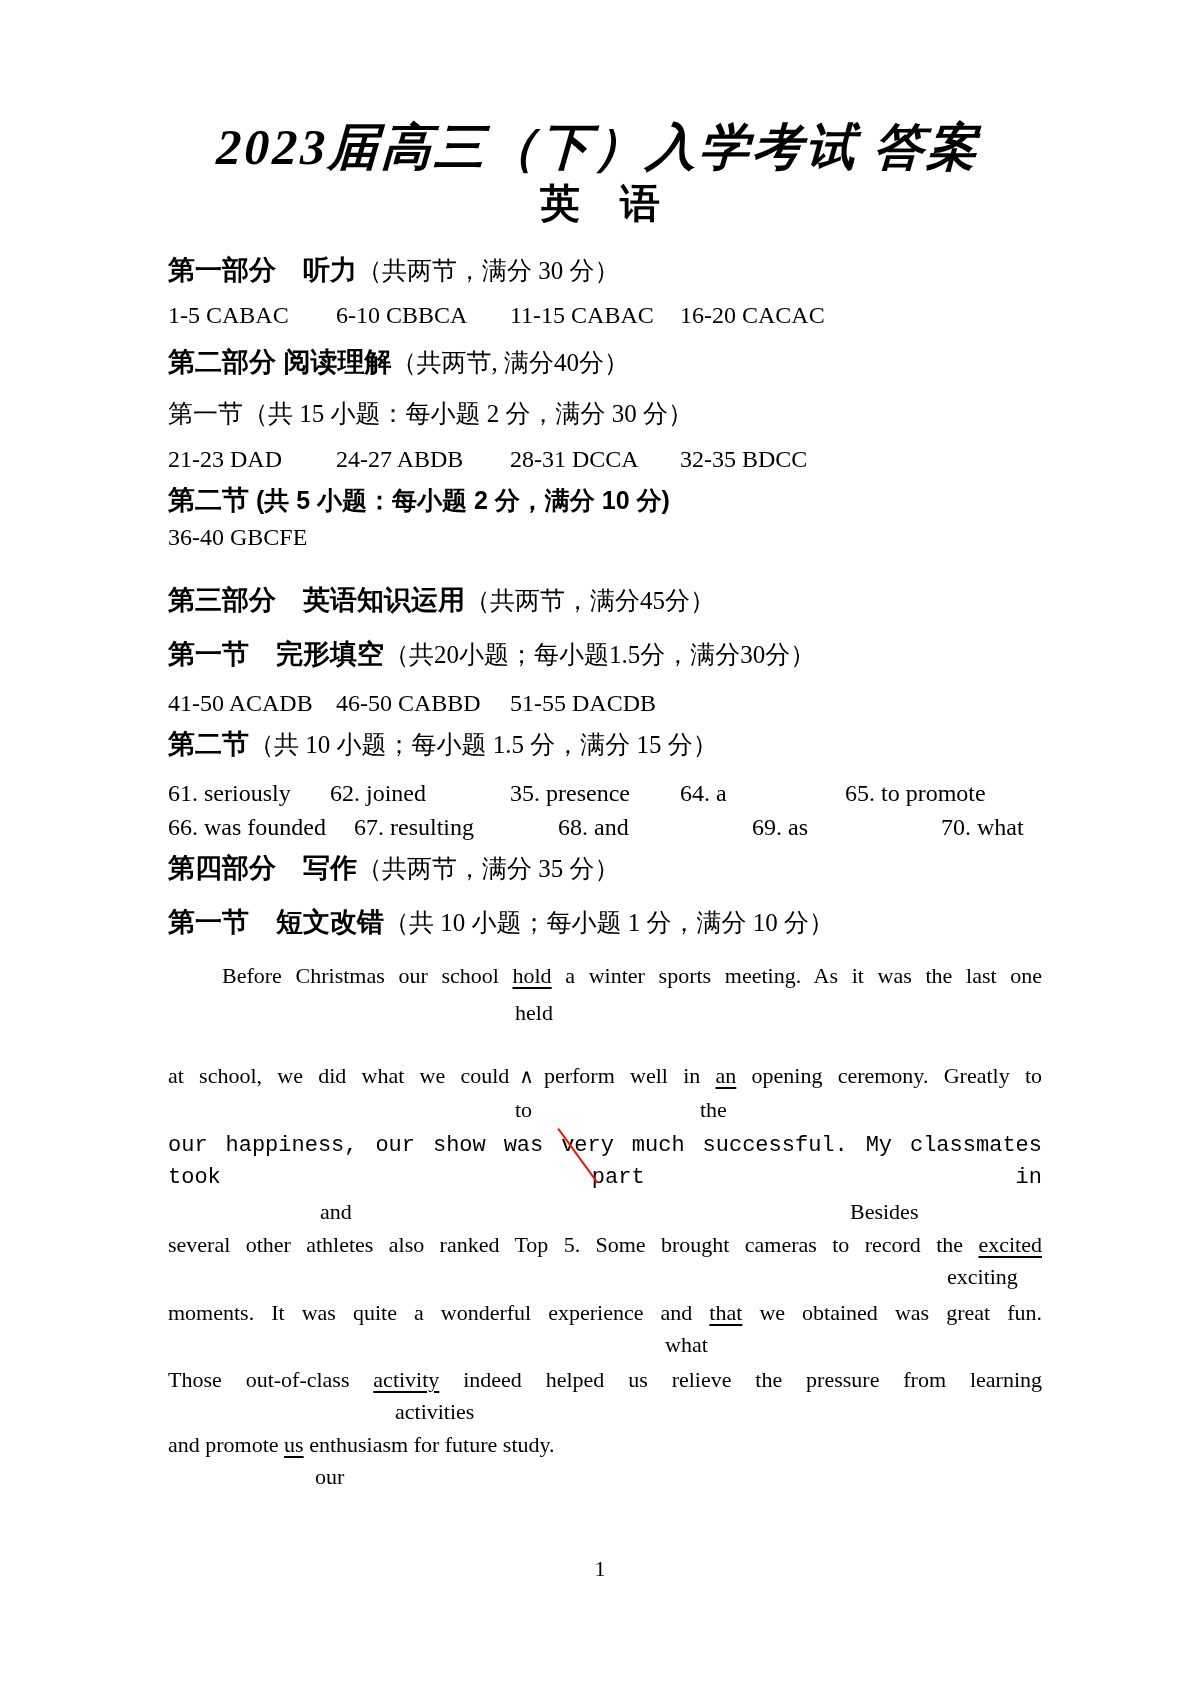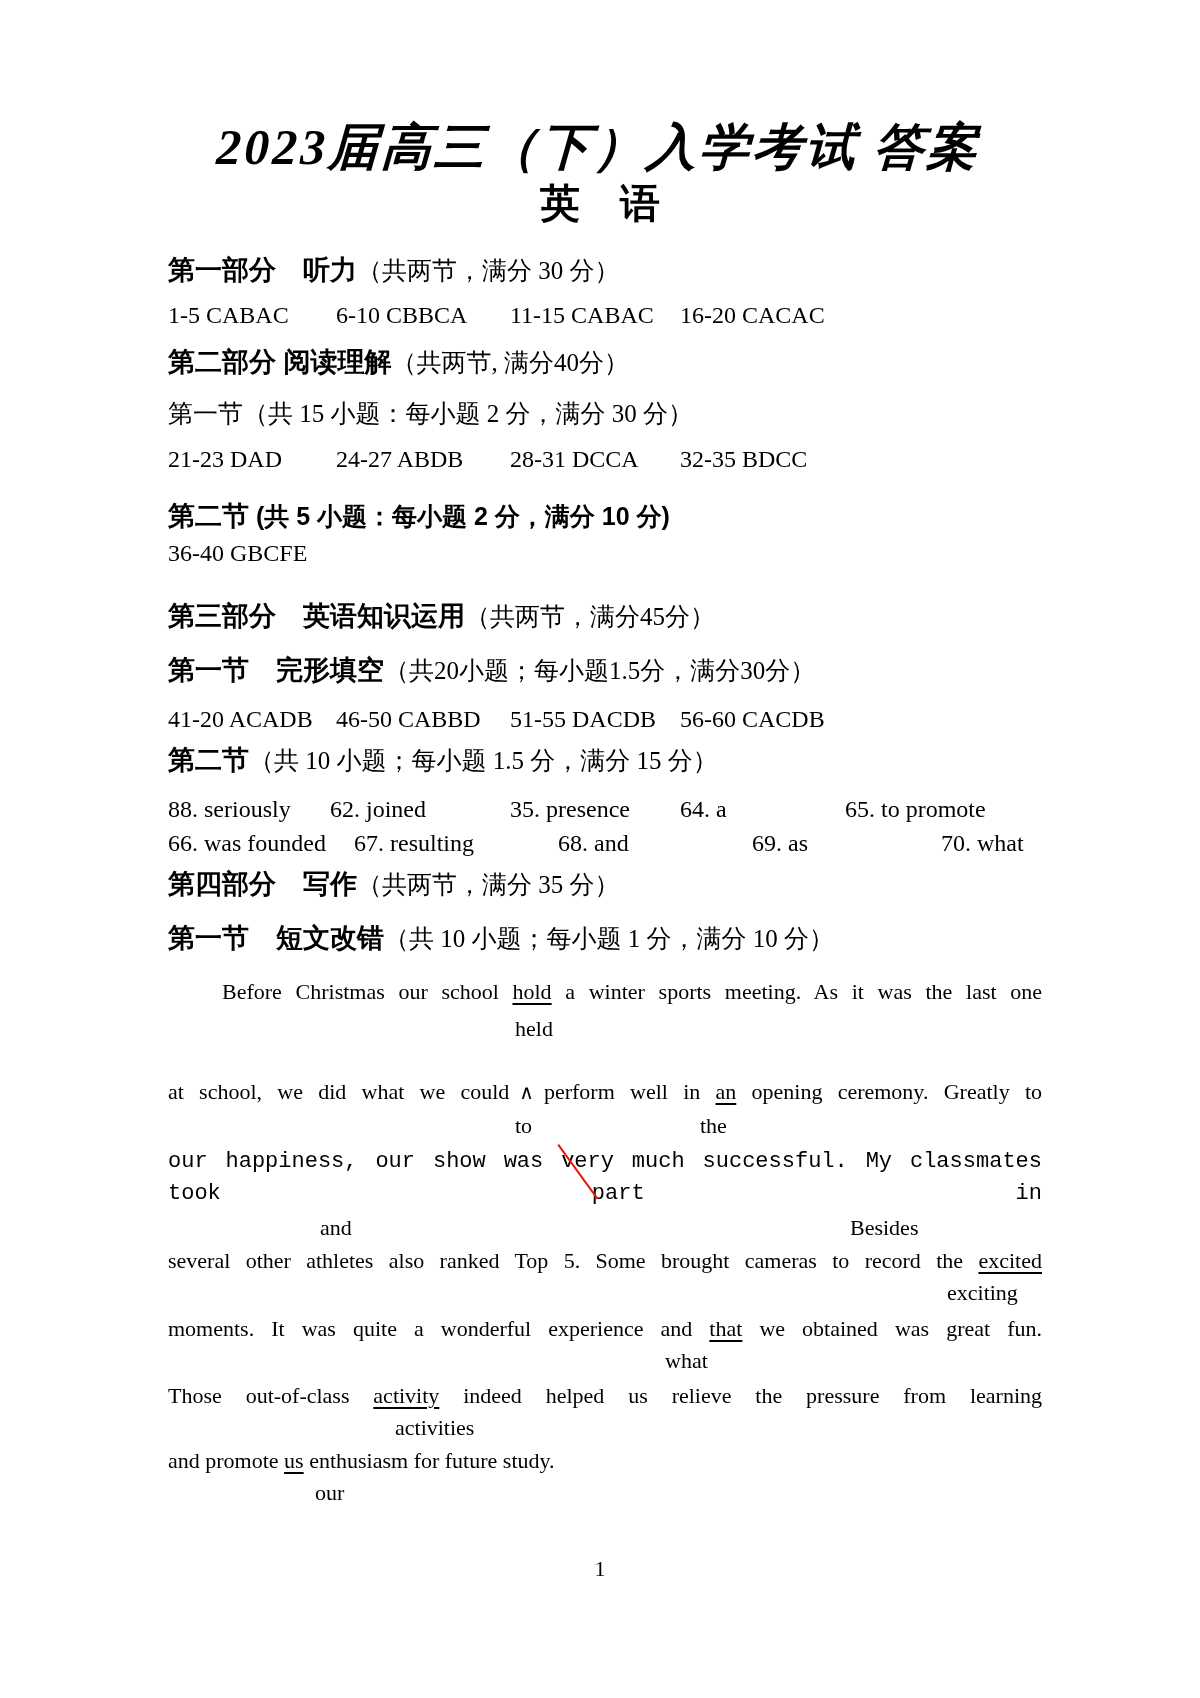--- a/index.html
+++ b/index.html
@@ -67,21 +67,21 @@
     text-align:center; font-size:22px;
     font-family:"Liberation Serif","DejaVu Serif",serif;
   }
 
   
   .mt-part1h { margin-top:24px; }
   .mt-ans1   { margin-top:8px; }
   .mt-part2h { margin-top:14px; }
   .mt-p2s1   { margin-top:12px; }
   .mt-ans2   { margin-top:12px; }
-  .mt-p2s2   { margin-top:24px; }
+  .mt-p2s2   { margin-top:8px; }
   .mt-ans3   { margin-top:0; }
   .mt-part3h { margin-top:30px; }
   .mt-p3s1   { margin-top:14px; }
   .mt-ans4   { margin-top:12px; }
   .mt-p3s2   { margin-top:8px; }
   .mt-ans5   { margin-top:12px; }
   .mt-ans6   { margin-top:4px;gap:24px; }
   .mt-part4h { margin-top:8px; }
   .mt-p4s1   { margin-top:14px; }
   .mt-pass   { margin-top:16px; }
@@ -118,28 +118,27 @@
       <span>24-27 ABDB</span>
       <span>28-31 DCCA</span>
       <span>32-35 BDCC</span>
     </div>
     <div class="h-line mt-p2s2"><span class="zh-bold">第二节</span><span class="zh-bold" style="font-size:25px"> (共 5 小题：每小题 2 分，满分 10 分)</span></div>
     <div class="ans mt-ans3">36-40 GBCFE</div>
 
     <div class="h-line mt-part3h"><span class="zh-bold">第三部分　英语知识运用</span><span class="zh">（共两节，满分45分）</span></div>
     <div class="h-line mt-p3s1"><span class="zh-bold">第一节　完形填空</span><span class="zh">（共20小题；每小题1.5分，满分30分）</span></div>
     <div class="ans grid4 mt-ans4">
-      <span>41-20 ACADB</span>
+      <span>41-50 ACADB</span>
       <span>46-50 CABBD</span>
       <span>51-55 DACDB</span>
-      <span>56-60 CACDB</span>
     </div>
     <div class="h-line mt-p3s2"><span class="zh-bold">第二节</span><span class="zh">（共 10 小题；每小题 1.5 分，满分 15 分）</span></div>
     <div class="ans grid5 mt-ans5">
-      <span>88. seriously</span>
+      <span>61. seriously</span>
       <span>62. joined</span>
       <span>35. presence</span>
       <span>64. a</span>
       <span>65. to promote</span>
     </div>
     <div class="ans grid5 mt-ans6">
       <span>66. was founded</span>
       <span>67. resulting</span>
       <span>68. and</span>
       <span>69. as</span>

